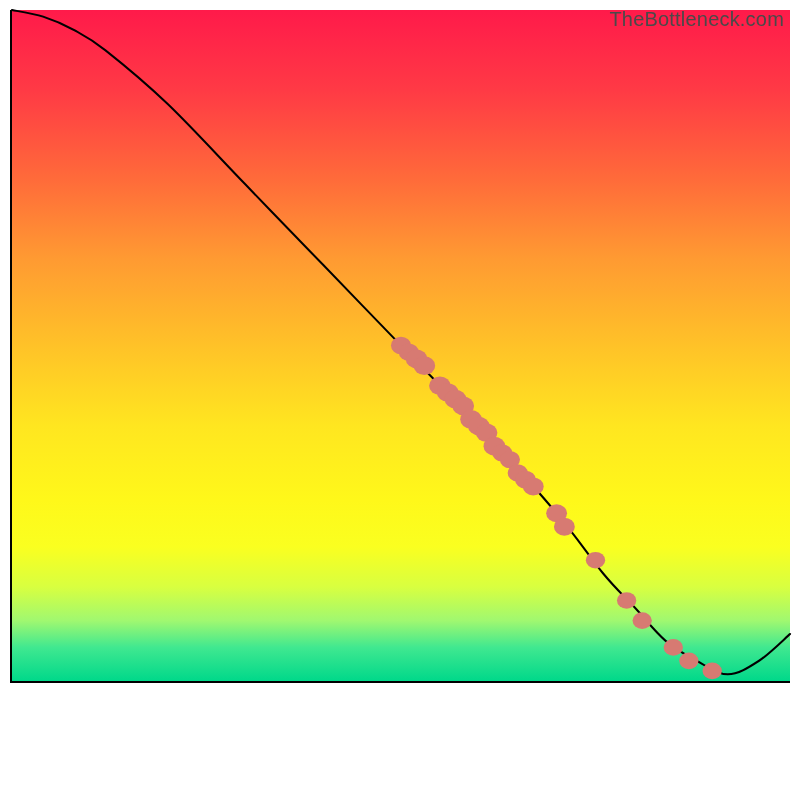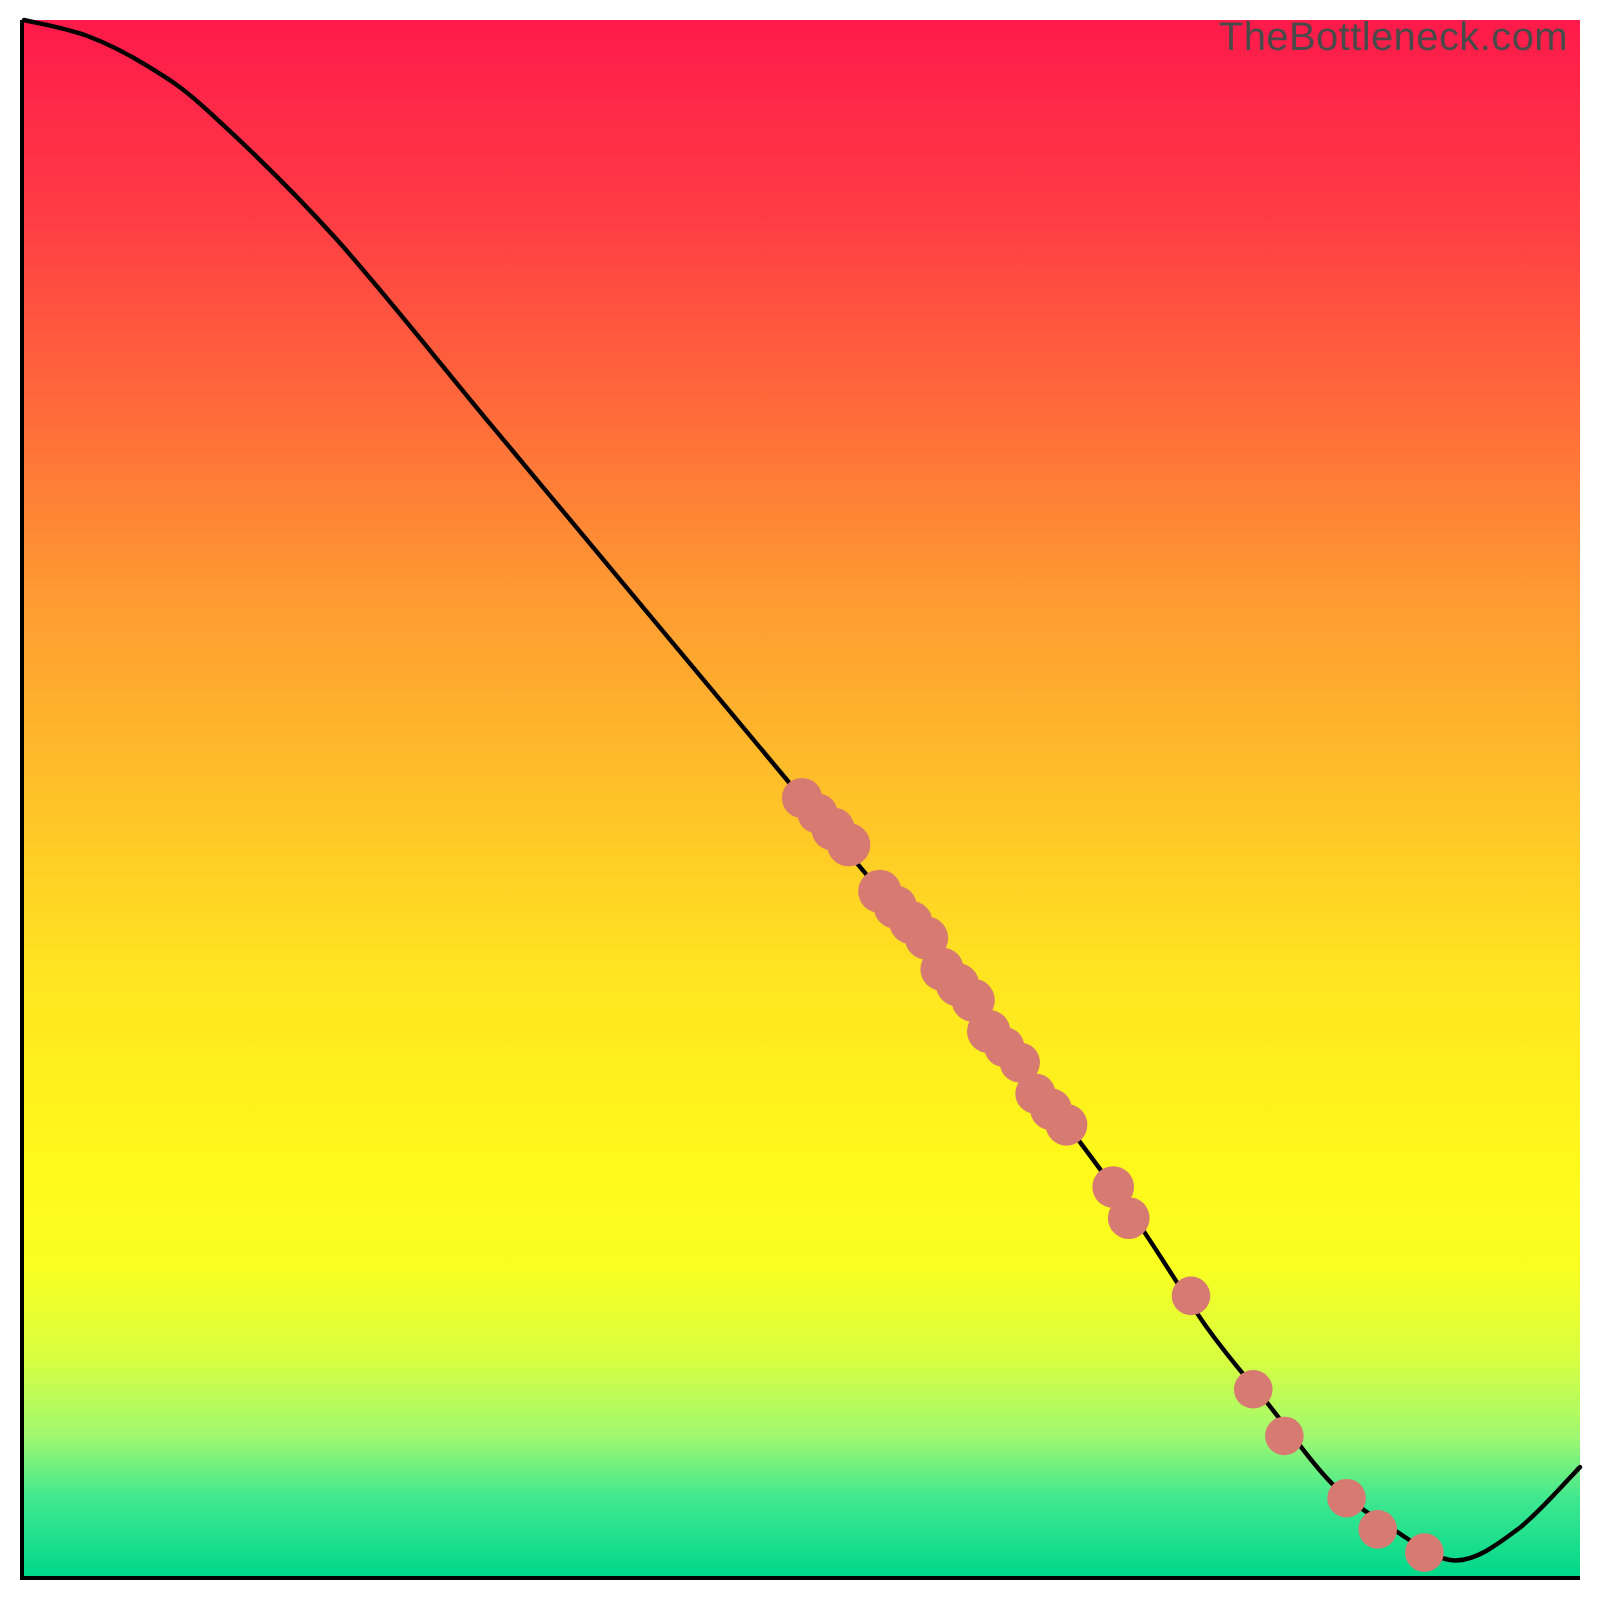--- a/index.html
+++ b/index.html
@@ -13,21 +13,21 @@
   .chart-container {
     position: relative;
     width: 800px;
     height: 800px;
   }
   .plot-area {
     position: absolute;
     left: 10px;
     top: 10px;
     width: 780px;
-    height: 780px;
+    height: 673px;
     border-left: 2px solid #000;
     border-bottom: 2px solid #000;
     box-sizing: border-box;
   }
   .gradient-bg {
     position: absolute;
     inset: 0;
     background: linear-gradient(
       to bottom,
       #ff1a4a 0%,

